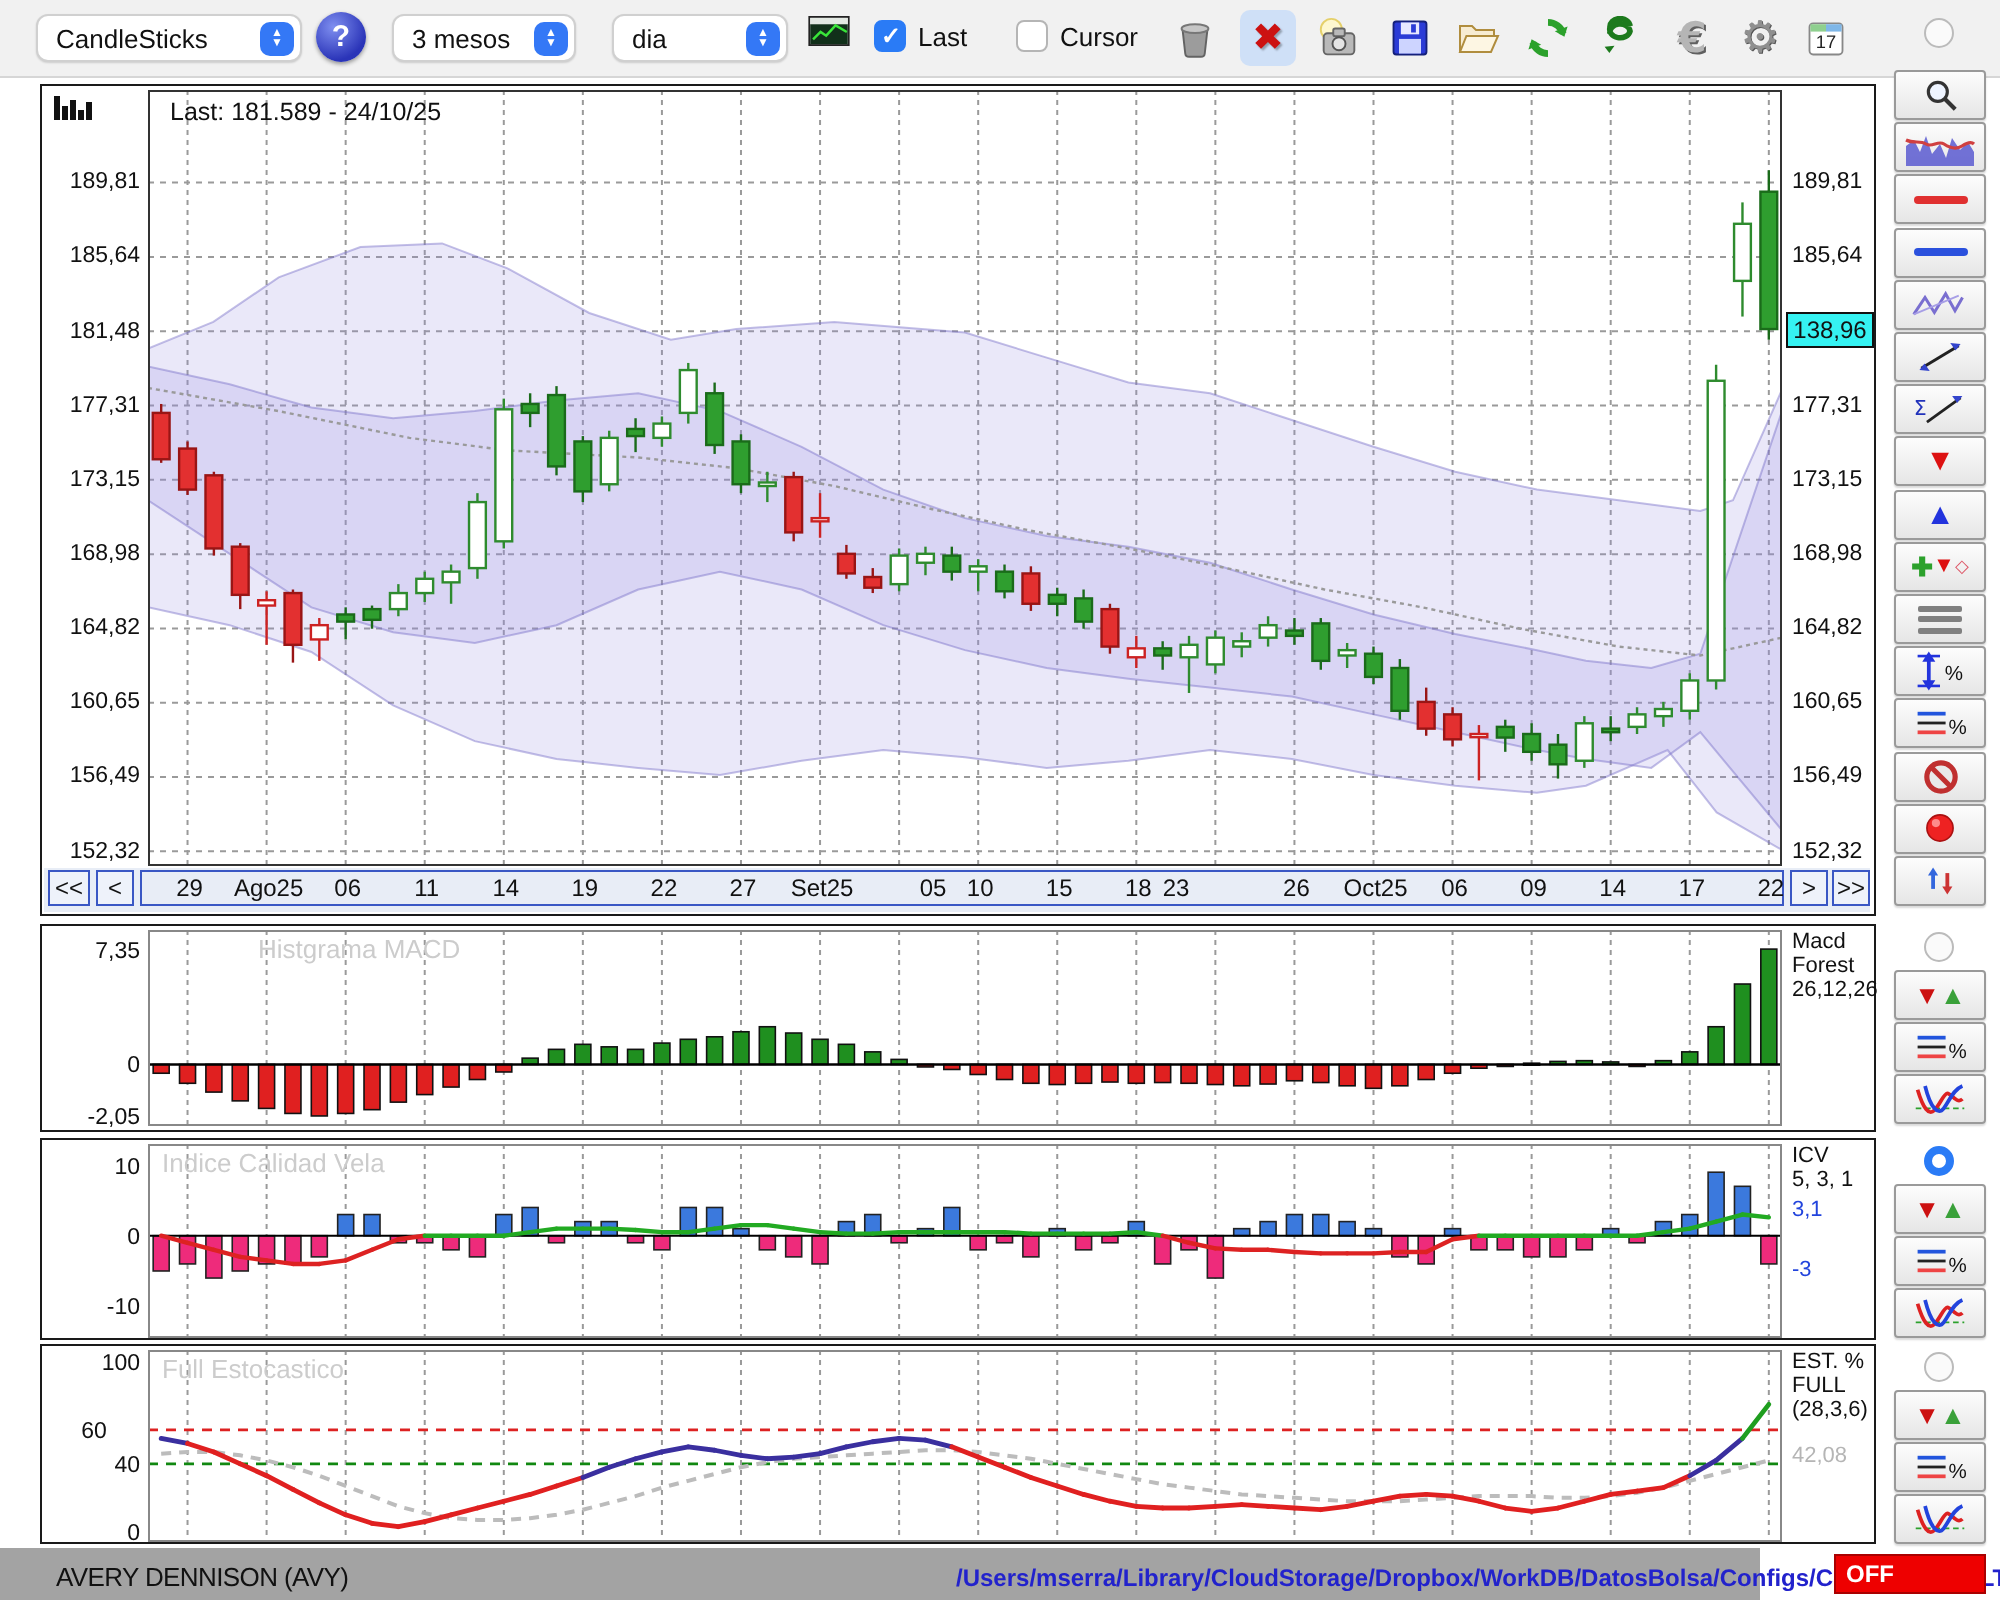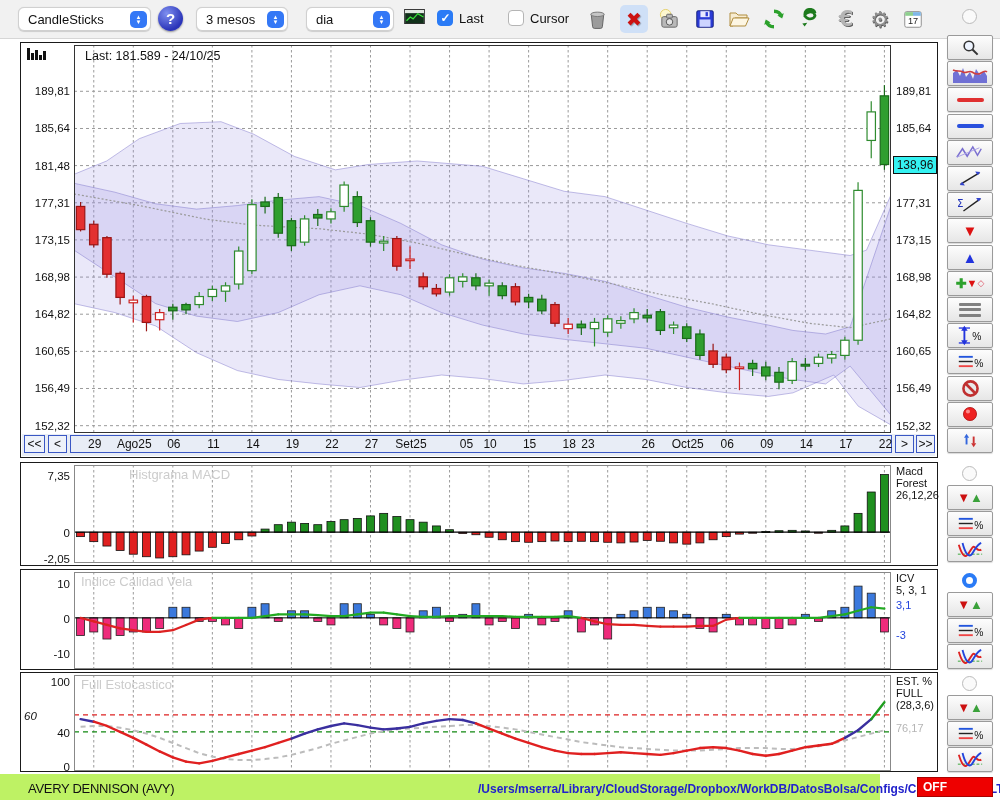--- a/index.html
+++ b/index.html
@@ -46,21 +46,21 @@
           font-size:12px;display:flex;align-items:center;justify-content:center;box-sizing:border-box;}
   .datestrip{position:absolute;left:48px;top:1px;width:822px;height:18px;border:1.5px solid #3a57c4;box-sizing:border-box;}
   .dtick{position:absolute;top:1px;font-size:12px;color:#111;transform:translateX(-50%);white-space:nowrap;}
   
   .sbtn{position:absolute;left:947px;width:44px;height:23px;border:1px solid #9a9a9a;border-radius:2px;
         background:linear-gradient(#fdfdfd,#e6e6e6);display:flex;align-items:center;justify-content:center;
         gap:1px;box-shadow:0 1px 1px rgba(0,0,0,.15);}
   .srad{position:absolute;left:962px;}
   .lvl i{display:block;width:22px;height:3px;background:#808080;margin:2.5px 0;border-radius:1px;}
   
-  .statusbar{position:absolute;left:0;top:774px;width:880px;height:26px;background:#bef264;}
+  .statusbar{position:absolute;left:0;top:774px;width:880px;height:26px;background:#a3a3a3;}
   .sym{position:absolute;left:28px;top:7px;font-size:13px;color:#111;letter-spacing:-0.3px;}
   .cfgpath{position:absolute;left:478px;top:8px;font-size:12px;font-weight:bold;color:#2222cc;}
   .offbtn{position:absolute;left:917px;top:3px;width:76px;height:20px;background:#ee0000;
           border:1px solid #aa0000;color:#fff;font-size:12px;font-weight:bold;display:flex;
           align-items:center;padding-left:5px;box-sizing:border-box;}
   .ico-txt{font-family:"DejaVu Sans",sans-serif;}
 </style>
 </head>
 <body>
 
@@ -679,21 +679,21 @@
     <div id="icv-vals">
         <div class="vlab" style="top:29px;color:#2244dd;">3,1</div>
         <div class="vlab" style="top:59px;color:#2244dd;">-3</div>
       </div>
   </div>
 
   <div class="panel" id="stoch-panel" style="top:672px;height:100px;">
     <div class="watermark" style="left:60px;top:4px;">Full Estocastico</div>
     <div id="stoch-axis">
         <div class="axlab" style="left:3px;top:3px;width:46px;text-align:right;">100</div>
-        <div class="axlab" style="left:3px;top:37px;width:46px;text-align:left;font-style:italic;">60</div>
+        <div class="axlab" style="left:3px;top:37px;width:46px;text-align:center;">60</div>
         <div class="axlab" style="left:3px;top:54px;width:46px;text-align:right;">40</div>
         <div class="axlab" style="left:3px;top:88px;width:46px;text-align:right;">0</div>
       </div>
     <svg id="stoch-svg" class="plotsvg" width="817" height="96" viewBox="0 0 817 96">
         <line x1="19.766129032258064" y1="0" x2="19.766129032258064" y2="96" stroke="#9a9a9a" stroke-width="1" stroke-dasharray="2.5 2.5"></line>
         <line x1="59.2983870967742" y1="0" x2="59.2983870967742" y2="96" stroke="#9a9a9a" stroke-width="1" stroke-dasharray="2.5 2.5"></line>
         <line x1="98.83064516129032" y1="0" x2="98.83064516129032" y2="96" stroke="#9a9a9a" stroke-width="1" stroke-dasharray="2.5 2.5"></line>
         <line x1="138.36290322580643" y1="0" x2="138.36290322580643" y2="96" stroke="#9a9a9a" stroke-width="1" stroke-dasharray="2.5 2.5"></line>
         <line x1="177.8951612903226" y1="0" x2="177.8951612903226" y2="96" stroke="#9a9a9a" stroke-width="1" stroke-dasharray="2.5 2.5"></line>
         <line x1="217.4274193548387" y1="0" x2="217.4274193548387" y2="96" stroke="#9a9a9a" stroke-width="1" stroke-dasharray="2.5 2.5"></line>
@@ -777,21 +777,21 @@
         <line x1="784.0564516129033" y1="55.2212389380531" x2="797.233870967742" y2="44.176991150442475" stroke="#3a2f9f" stroke-width="2.4" stroke-linecap="round"></line>
         <line x1="797.233870967742" y1="44.176991150442475" x2="810.4112903225806" y2="27.1858407079646" stroke="#1f9e1f" stroke-width="2.4" stroke-linecap="round"></line>
         <rect x="0.5" y="0.5" width="816" height="95" fill="none" stroke="#888" stroke-width="1"></rect>
       </svg>
     <div class="rlabs">
       <div>EST. %</div>
       <div>FULL</div>
       <div>(28,3,6)</div>
     </div>
     <div id="stoch-vals">
-        <div class="vlab" style="top:49px;color:#b5b5b5;">76,17</div>
+        <div class="vlab" style="top:49px;color:#b5b5b5;">42,08</div>
       </div>
   </div>
 
   <div id="sidebar">
       <div class="sbtn" style="top:35px;">
         <span style="display: flex; align-items: center;">
           <svg viewBox="0 0 24 24" width="19" height="19">
             <circle cx="10" cy="10" r="6" fill="#eef4ff" stroke="#333" stroke-width="2"></circle>
             <line x1="14.5" y1="14.5" x2="21" y2="21" stroke="#333" stroke-width="2.6"></line>
           </svg>

